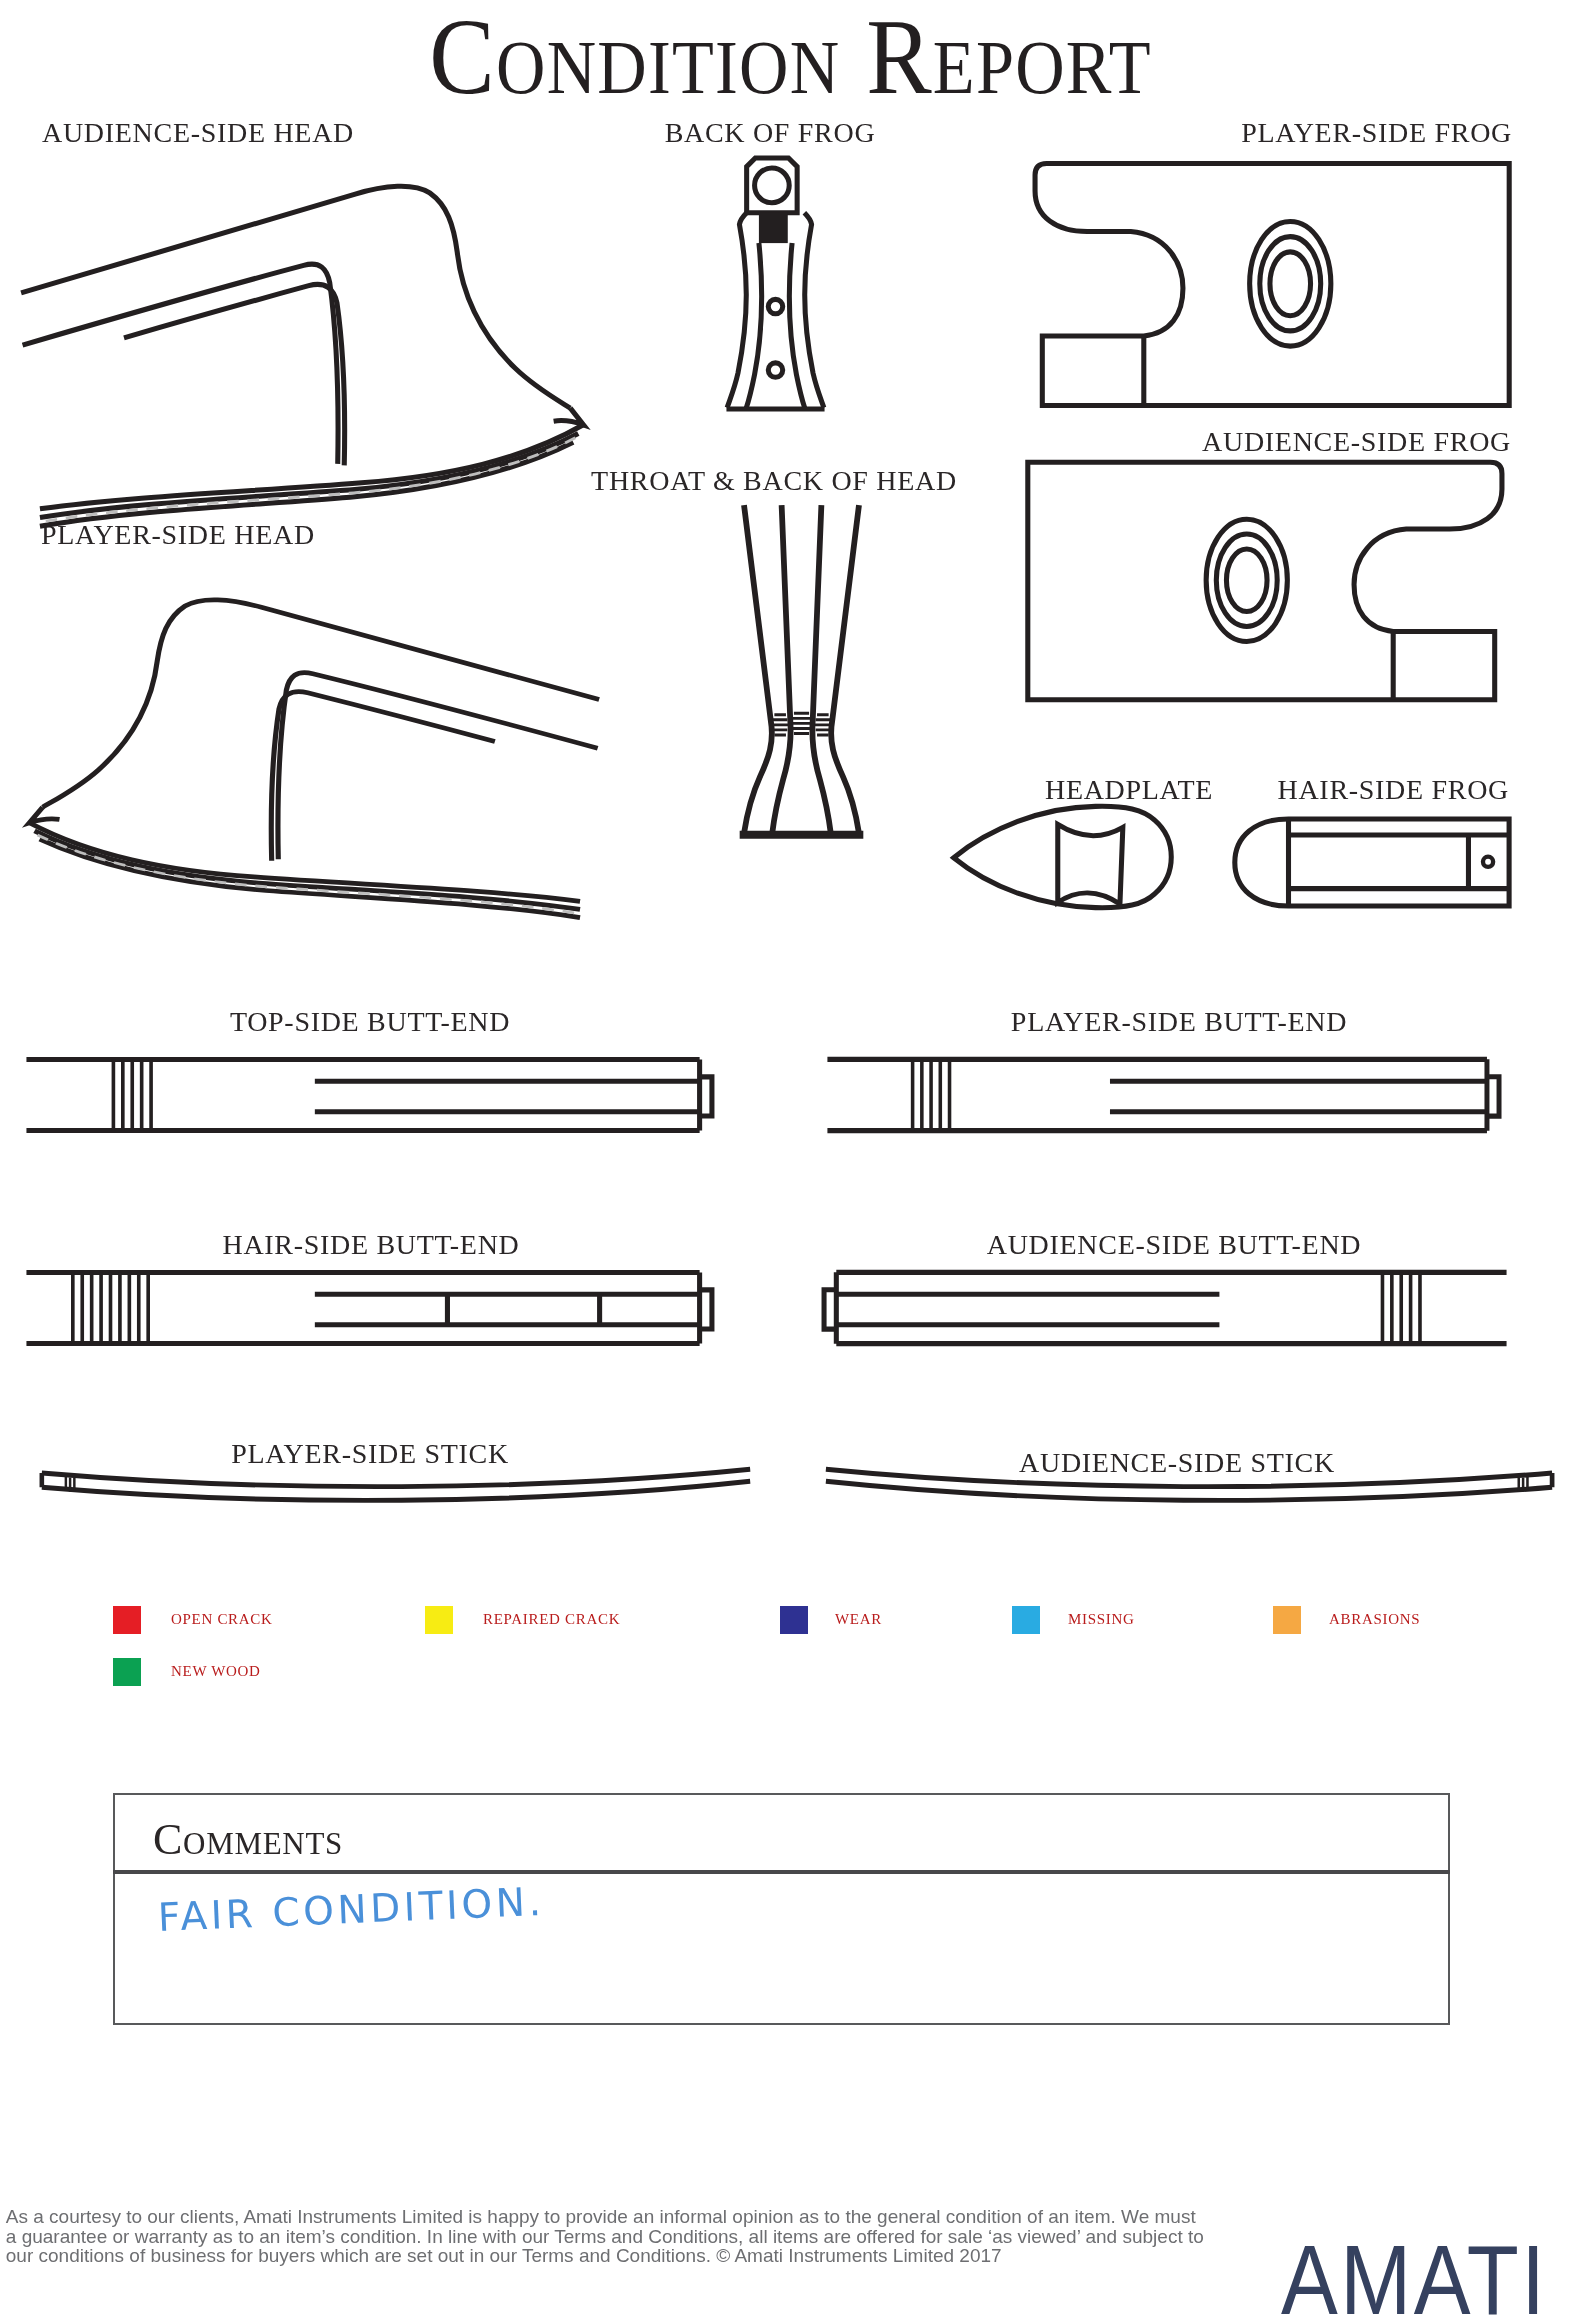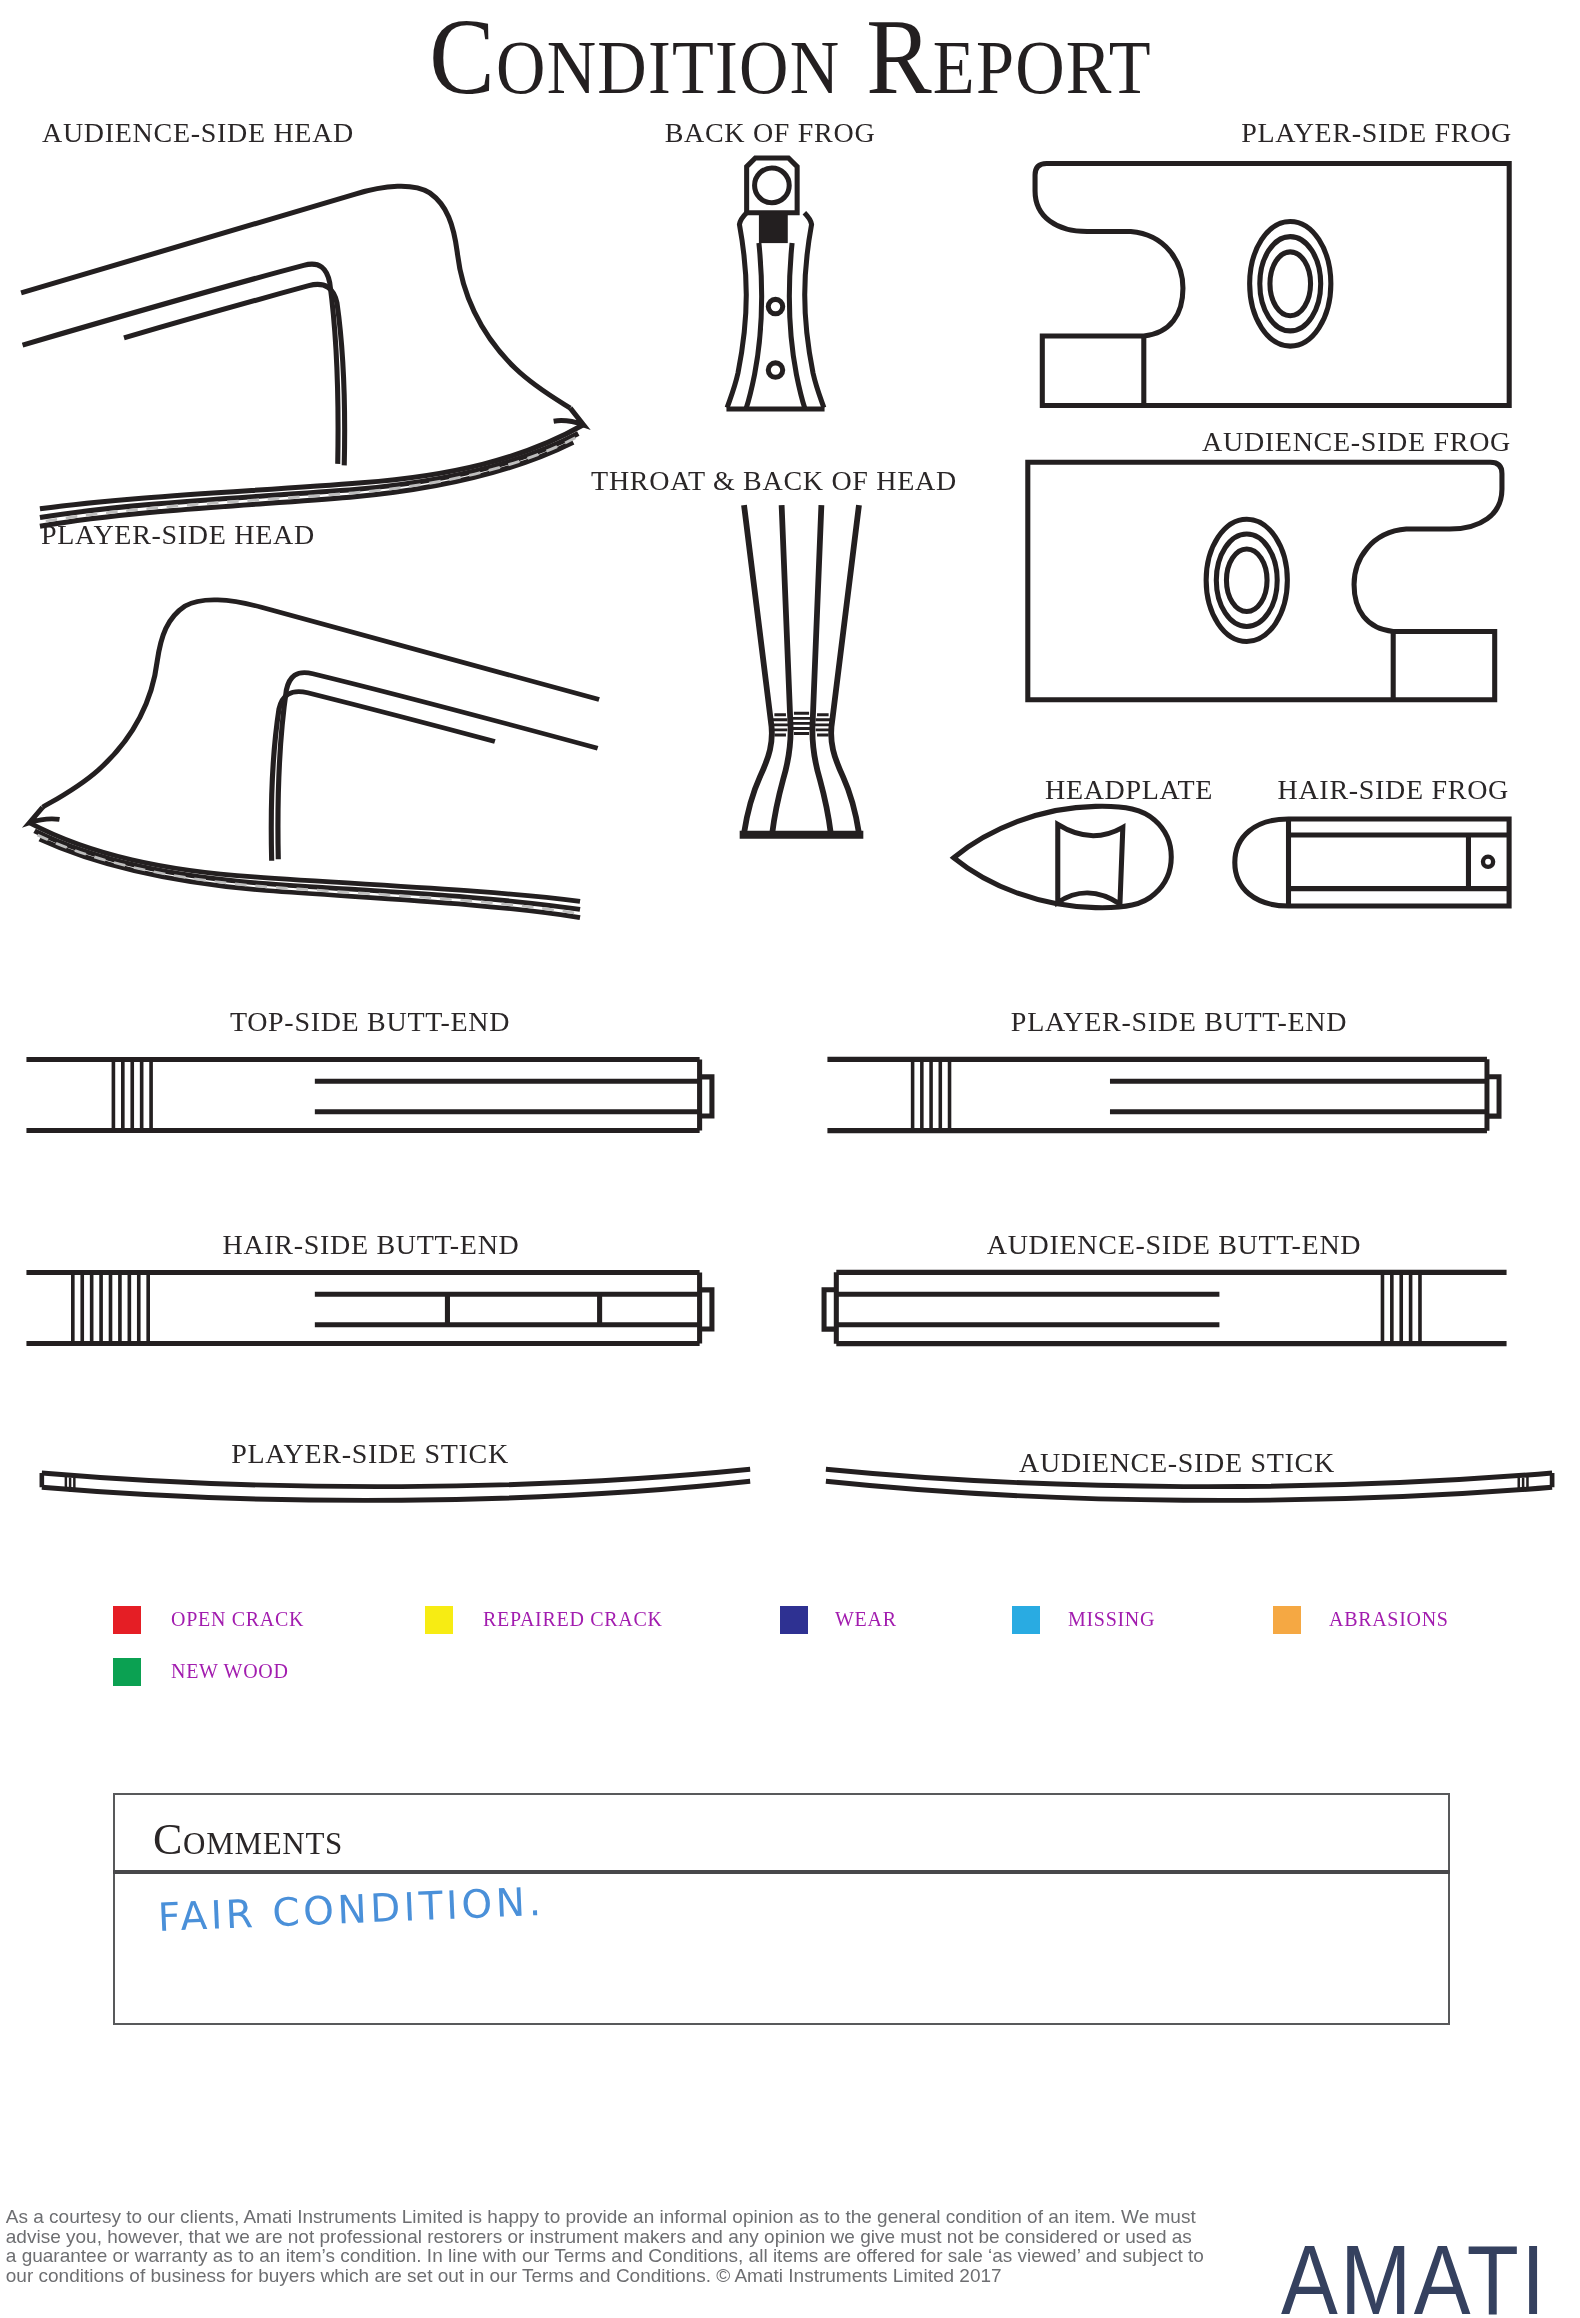--- a/index.html
+++ b/index.html
@@ -7,21 +7,21 @@
         font-family:"Liberation Serif","DejaVu Serif",serif;color:#231f20;margin-top:7px;}
   .title{position:absolute;top:-13px;left:0;right:0;text-align:center;
          font-variant:small-caps;font-size:109px;letter-spacing:1.4px;color:#231f20;
          transform:scaleX(.9);transform-origin:center top;white-space:nowrap;}
   .dlabel{position:absolute;font-size:28px;letter-spacing:0.7px;color:#2a2627;white-space:nowrap;}
   .dlabel.center{transform:translateX(-50%);}
   .diagram{position:absolute;}
   .mirror{transform:scaleX(-1);}
   svg{display:block;overflow:visible;}
   .legend-swatch{position:absolute;width:27.5px;height:27.5px;}
-  .legend-label{position:absolute;font-size:20px;letter-spacing:0.7px;color:#a21caf;white-space:nowrap;line-height:27.5px;}
+  .legend-label{position:absolute;font-size:15px;letter-spacing:0.7px;color:#b91c1c;white-space:nowrap;line-height:27.5px;}
   .comments-box{position:absolute;left:113px;top:1786px;width:1337px;height:232px;
                 border:2.2px solid #58595b;background:#fff;box-sizing:border-box;}
   .comments-heading{position:absolute;left:38px;top:19px;font-variant:small-caps;
                     font-size:44px;color:#2a2627;letter-spacing:0.7px;}
   .comments-divider{position:absolute;left:-2.2px;right:-2.2px;top:75px;height:4.3px;background:#48484a;}
   .handwriting{position:absolute;left:42px;top:100px;
                font-family:"DejaVu Sans",sans-serif;font-size:39px;letter-spacing:3.6px;
                transform:rotate(-2.4deg);transform-origin:left top;white-space:nowrap;}
   .footer{position:absolute;left:5.8px;top:2200px;
           font-family:"Liberation Sans","DejaVu Sans",sans-serif;
@@ -264,21 +264,20 @@
   </div>
 
   <div class="comments-box">
     <div class="comments-heading">Comments</div>
     <div class="comments-divider"></div>
     <div class="handwriting" style="color: rgb(74, 144, 217);">FAIR CONDITION.</div>
   </div>
 
   <div class="footer">
     <div>As a courtesy to our clients, Amati Instruments Limited is happy to provide an informal opinion as to the general condition of an item. We must</div>
-    <div>advise you, however, that we are not professional restorers or instrument makers and any opinion we give must not be considered or used as</div>
     <div>a guarantee or warranty as to an item’s condition. In line with our Terms and Conditions, all items are offered for sale ‘as viewed’ and subject to</div>
     <div>our conditions of business for buyers which are set out in our Terms and Conditions. © Amati Instruments Limited 2017</div>
   </div>
 
   <div class="logo" style="color: rgb(53, 65, 95);">AMATI</div>
 
 </div>
 
 
 </body></html>

